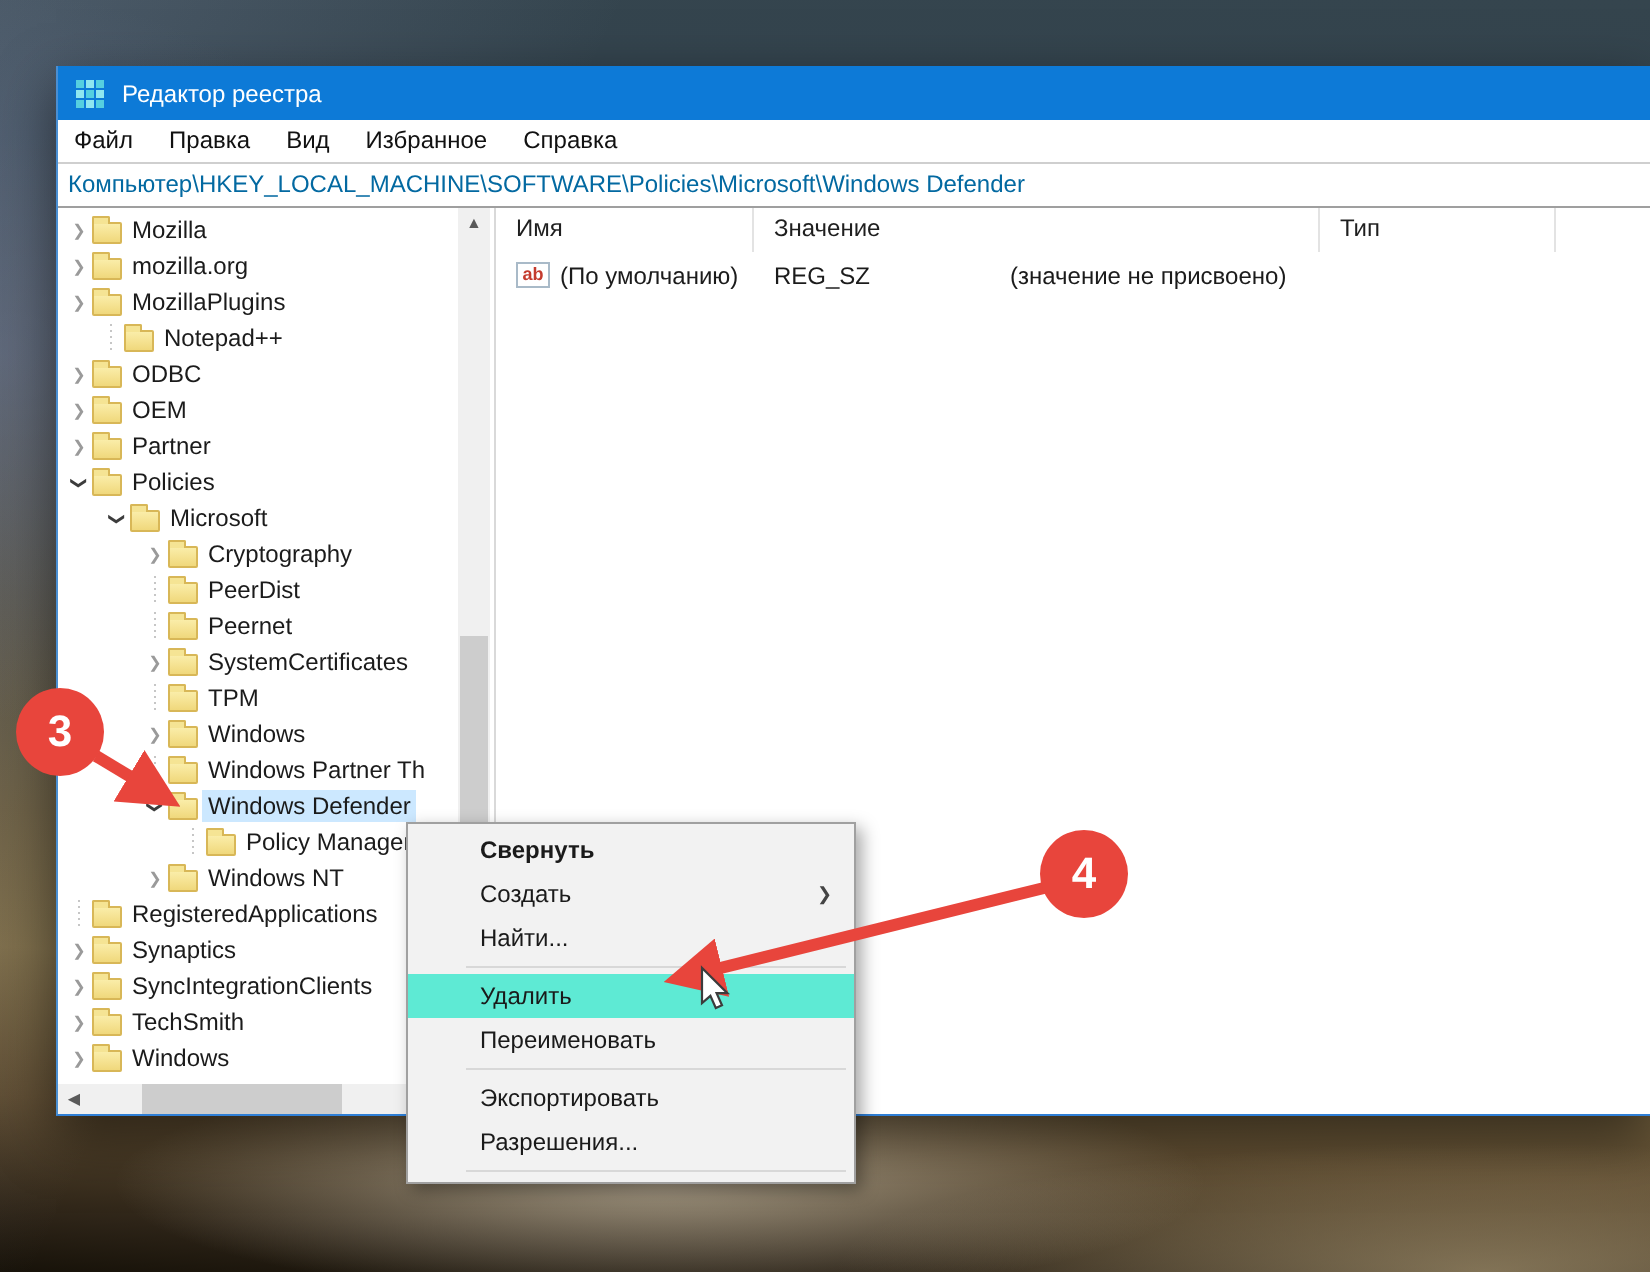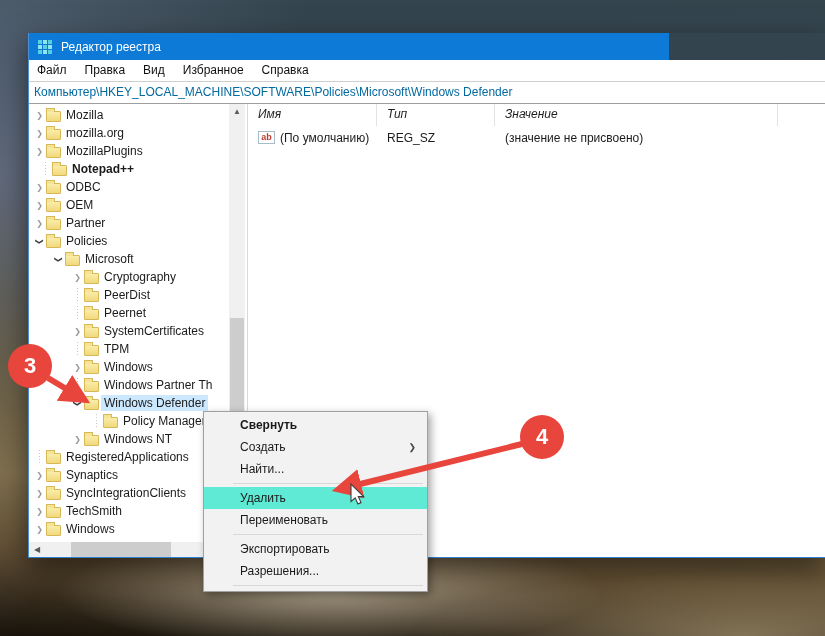--- a/index.html
+++ b/index.html
@@ -8,21 +8,21 @@
     position:relative; width:825px; height:636px; overflow:hidden;
     font-family:"Liberation Sans", sans-serif;
     background:
       radial-gradient(ellipse 420px 90px at 40% 93%, rgba(236,226,204,0.55), transparent 65%),
       radial-gradient(ellipse 500px 100px at 90% 100%, rgba(223,203,158,0.45), transparent 65%),
       radial-gradient(ellipse 300px 260px at 0% 28%, rgba(130,140,175,0.35), transparent 70%),
       linear-gradient(115deg, rgba(160,170,200,0.22) 0%, rgba(160,170,200,0) 28%),
       linear-gradient(183deg, #35454e 0%, #33434e 16%, #3d464a 32%, #514d3e 50%, #6a5c3d 66%, #7c6b45 76%, #5d4b30 87%, #2c2317 96%, #171209 100%);
   }
   
-  .titlebar { position:absolute; left:28px; top:33px; width:641px; height:27px;
+  .titlebar { position:absolute; left:28px; top:33px; width:797px; height:27px;
     background:#0d7ad7; display:flex; align-items:center; padding-left:10px; }
   .app-icon { display:inline-grid; grid-template-columns:repeat(3,4px); grid-auto-rows:4px; gap:1px; margin-right:9px; }
   .app-icon i { background:#56cfe0; }
   .app-icon i:nth-child(2n) { background:#8fe6f0; }
   .titlebar .title { color:#fff; font-size:12px; }
   .menubar { position:absolute; left:28px; top:60px; width:797px; height:22px;
     background:#fff; display:flex; align-items:center; font-size:12px; color:#111;
     border-bottom:1px solid #cfcfcf; }
   .menubar .mitem { padding:0 9px; height:100%; line-height:21px; }
   .addressbar { position:absolute; left:28px; top:82px; width:797px; height:22px;
@@ -51,21 +51,21 @@
   
   .vscroll { position:absolute; left:229px; top:104px; width:16px; height:438px; background:#f0f0f0; z-index:2; }
   .vscroll .thumb { position:absolute; left:1px; top:214px; width:14px; height:222px; background:#cdcdcd; }
   .sarrow { position:absolute; width:16px; height:15px; font-size:8px; color:#5a5a5a;
     display:flex; align-items:center; justify-content:center; }
   .hscroll { position:absolute; left:29px; top:542px; width:218px; height:15px; background:#f0f0f0; z-index:2; }
   .hscroll .thumb { position:absolute; left:42px; top:0; width:100px; height:15px; background:#cdcdcd; }
   
   .listpane { position:absolute; left:248px; top:104px; width:577px; height:453px; background:#fff; font-size:12px; }
   .lheader { position:absolute; top:0; left:0; height:22px; display:flex; }
-  .hcell { border-right:1px solid #e3e3e3; padding:3px 0 0 10px; color:#1f1f1f; height:22px;font-style:italic; }
+  .hcell { border-right:1px solid #e3e3e3; padding:3px 0 0 10px; color:#1f1f1f; height:22px; }
   .lrow { position:absolute; top:24px; left:0; display:flex; align-items:center; height:19px; }
   .lcell { padding-left:10px; display:flex; align-items:center; color:#1b1b1b; white-space:nowrap; overflow:hidden; }
   .ab { flex:0 0 17px; width:17px; height:13px; border:1px solid #a9bac8; background:#fff;
     color:#c43b2e; font-weight:bold; font-size:9px; line-height:11px; text-align:center; margin-right:5px; }
   
   .ctxmenu { position:absolute; left:203px; top:411px; width:225px; background:#f2f2f2;
     border:1px solid #a0a0a0; padding:2px 0; z-index:10; box-shadow:3px 3px 8px rgba(0,0,0,.35); }
   .mi { position:relative; height:22px; line-height:22px; font-size:12px; color:#1a1a1a; padding-left:36px; }
   .mi.bold { font-weight:bold; }
   .mi.hl { background:#5eead4; }
@@ -127,21 +127,21 @@
         <span class="folder"></span>
         <span class="tlabel">mozilla.org</span>
       </div>
       <div class="trow" style="padding-left: 4px;">
         <span class="exp collapsed">
           <span class="g">❯</span>
         </span>
         <span class="folder"></span>
         <span class="tlabel">MozillaPlugins</span>
       </div>
-      <div class="trow" style="padding-left: 10px; font-weight: bold;">
+      <div class="trow" style="padding-left: 20px;">
         <span class="exp none"></span>
         <span class="folder"></span>
         <span class="tlabel">Notepad++</span>
       </div>
       <div class="trow" style="padding-left: 4px;">
         <span class="exp collapsed">
           <span class="g">❯</span>
         </span>
         <span class="folder"></span>
         <span class="tlabel">ODBC</span>
@@ -277,22 +277,22 @@
   </div>
 
   <div class="hscroll">
     <div class="sarrow" style="left:0;top:0;">◀</div>
     <div class="thumb"></div>
   </div>
 
   <div class="listpane">
     <div class="lheader" id="lheader">
         <div class="hcell" style="width: 129px;">Имя</div>
+        <div class="hcell" style="width: 283px;">Значение</div>
         <div class="hcell" style="width: 118px;">Тип</div>
-        <div class="hcell" style="width: 283px;">Значение</div>
       </div>
     <div class="lrow" id="lrow0">
         <div class="lcell" style="width: 129px;">
           <span class="ab">ab</span>
           <span>(По умолчанию)</span>
         </div>
         <div class="lcell" style="width: 118px;">
           <span>REG_SZ</span>
         </div>
         <div class="lcell" style="width: 283px;">

